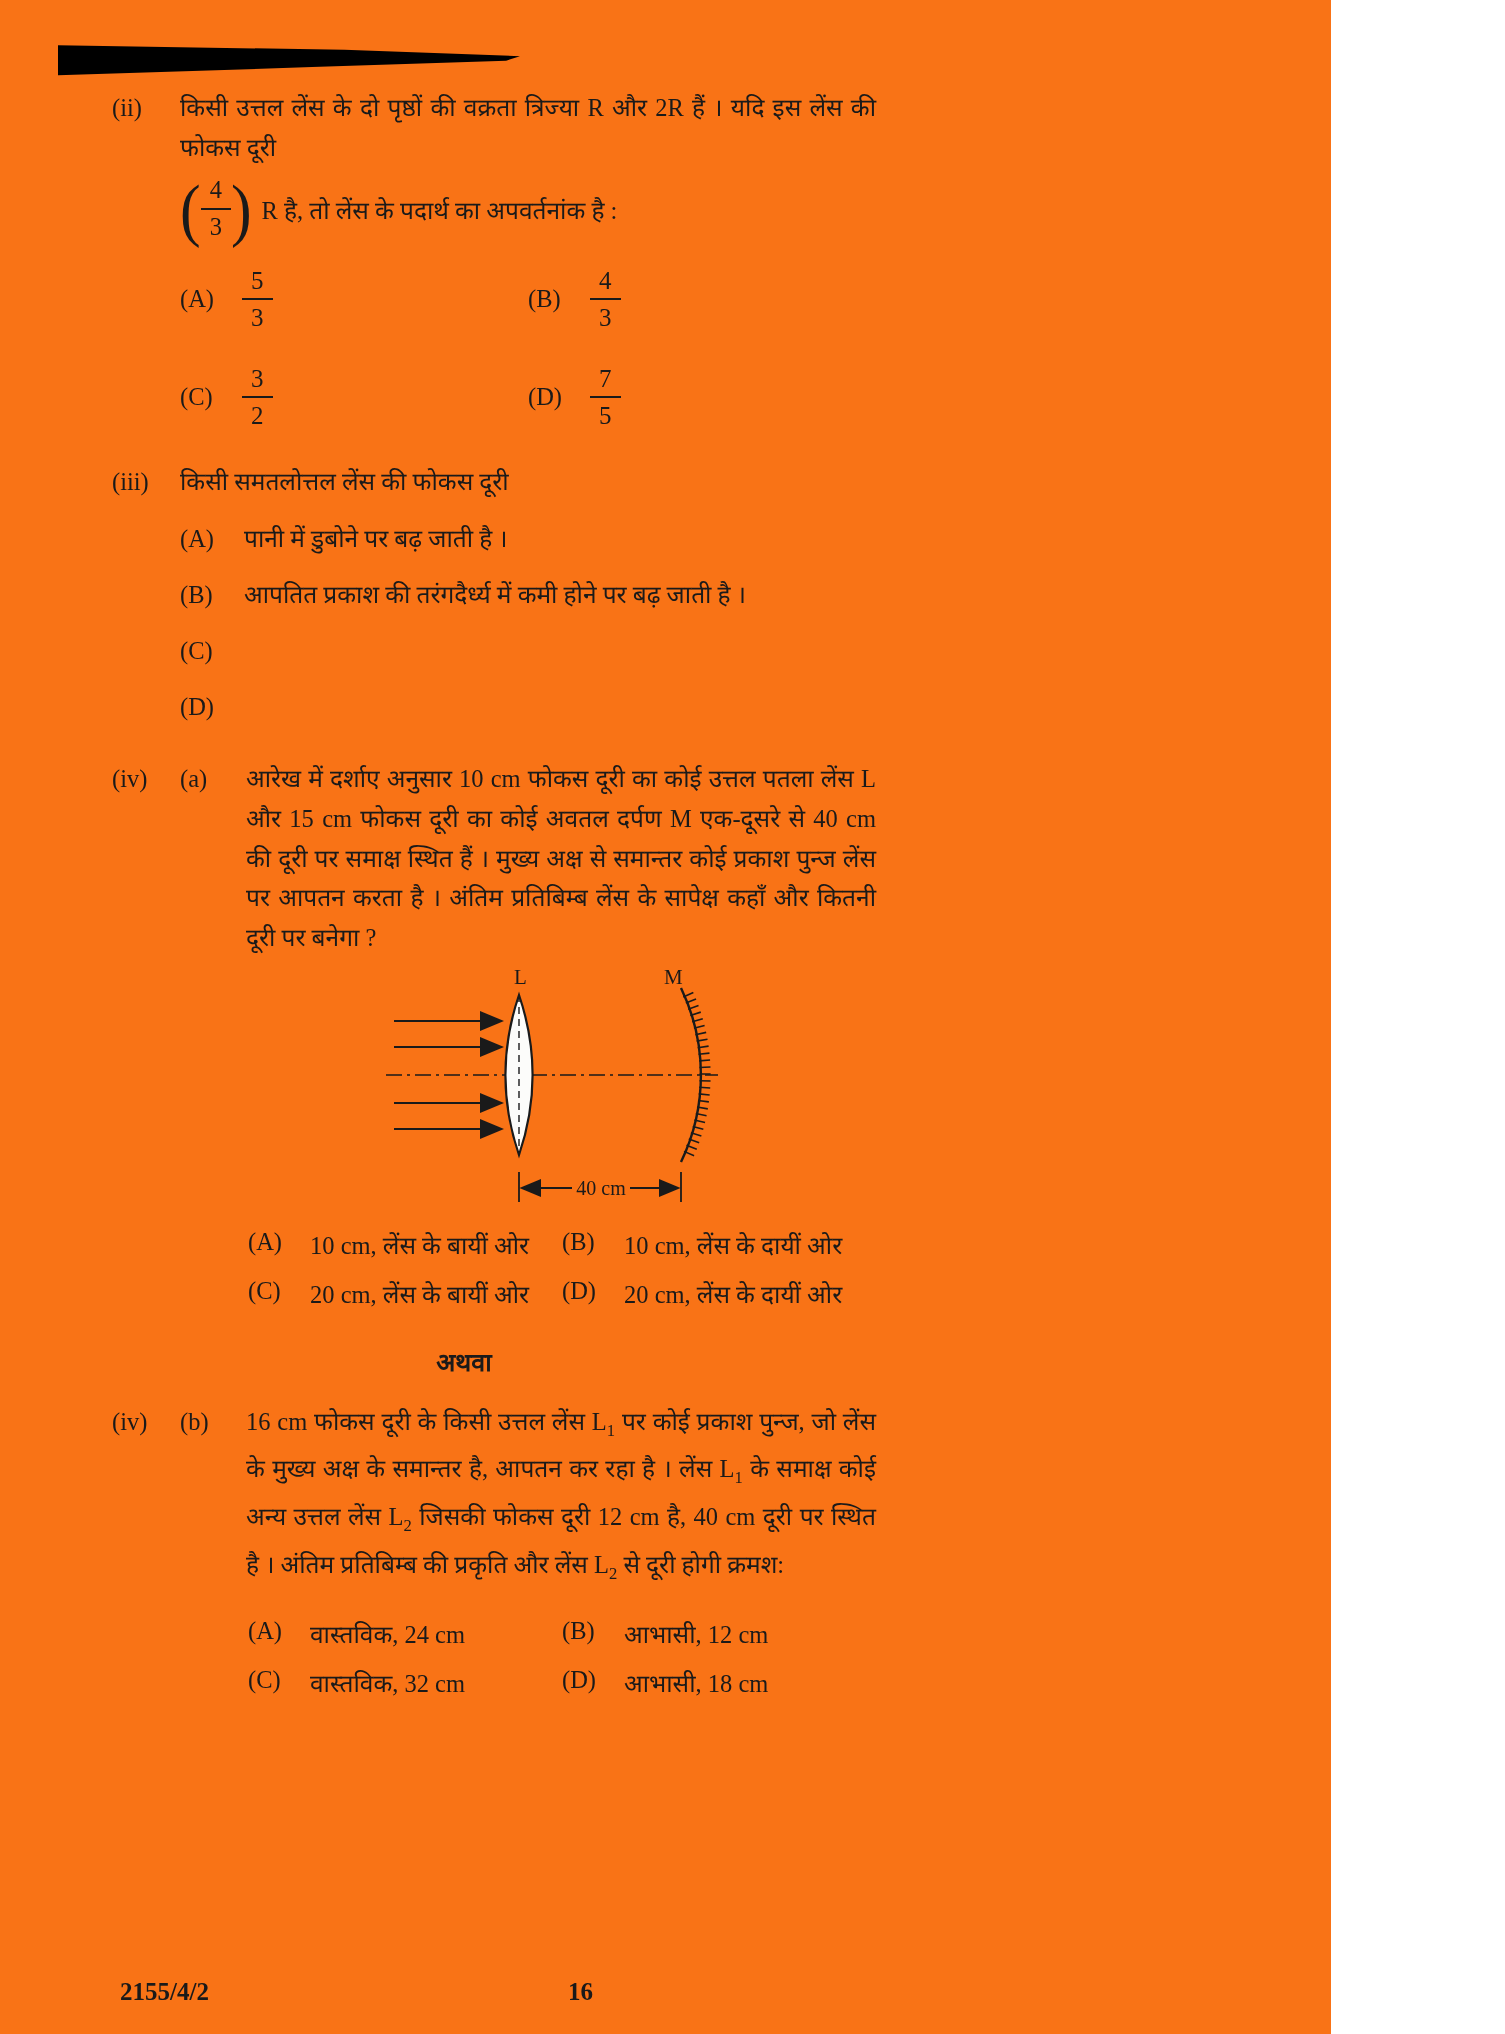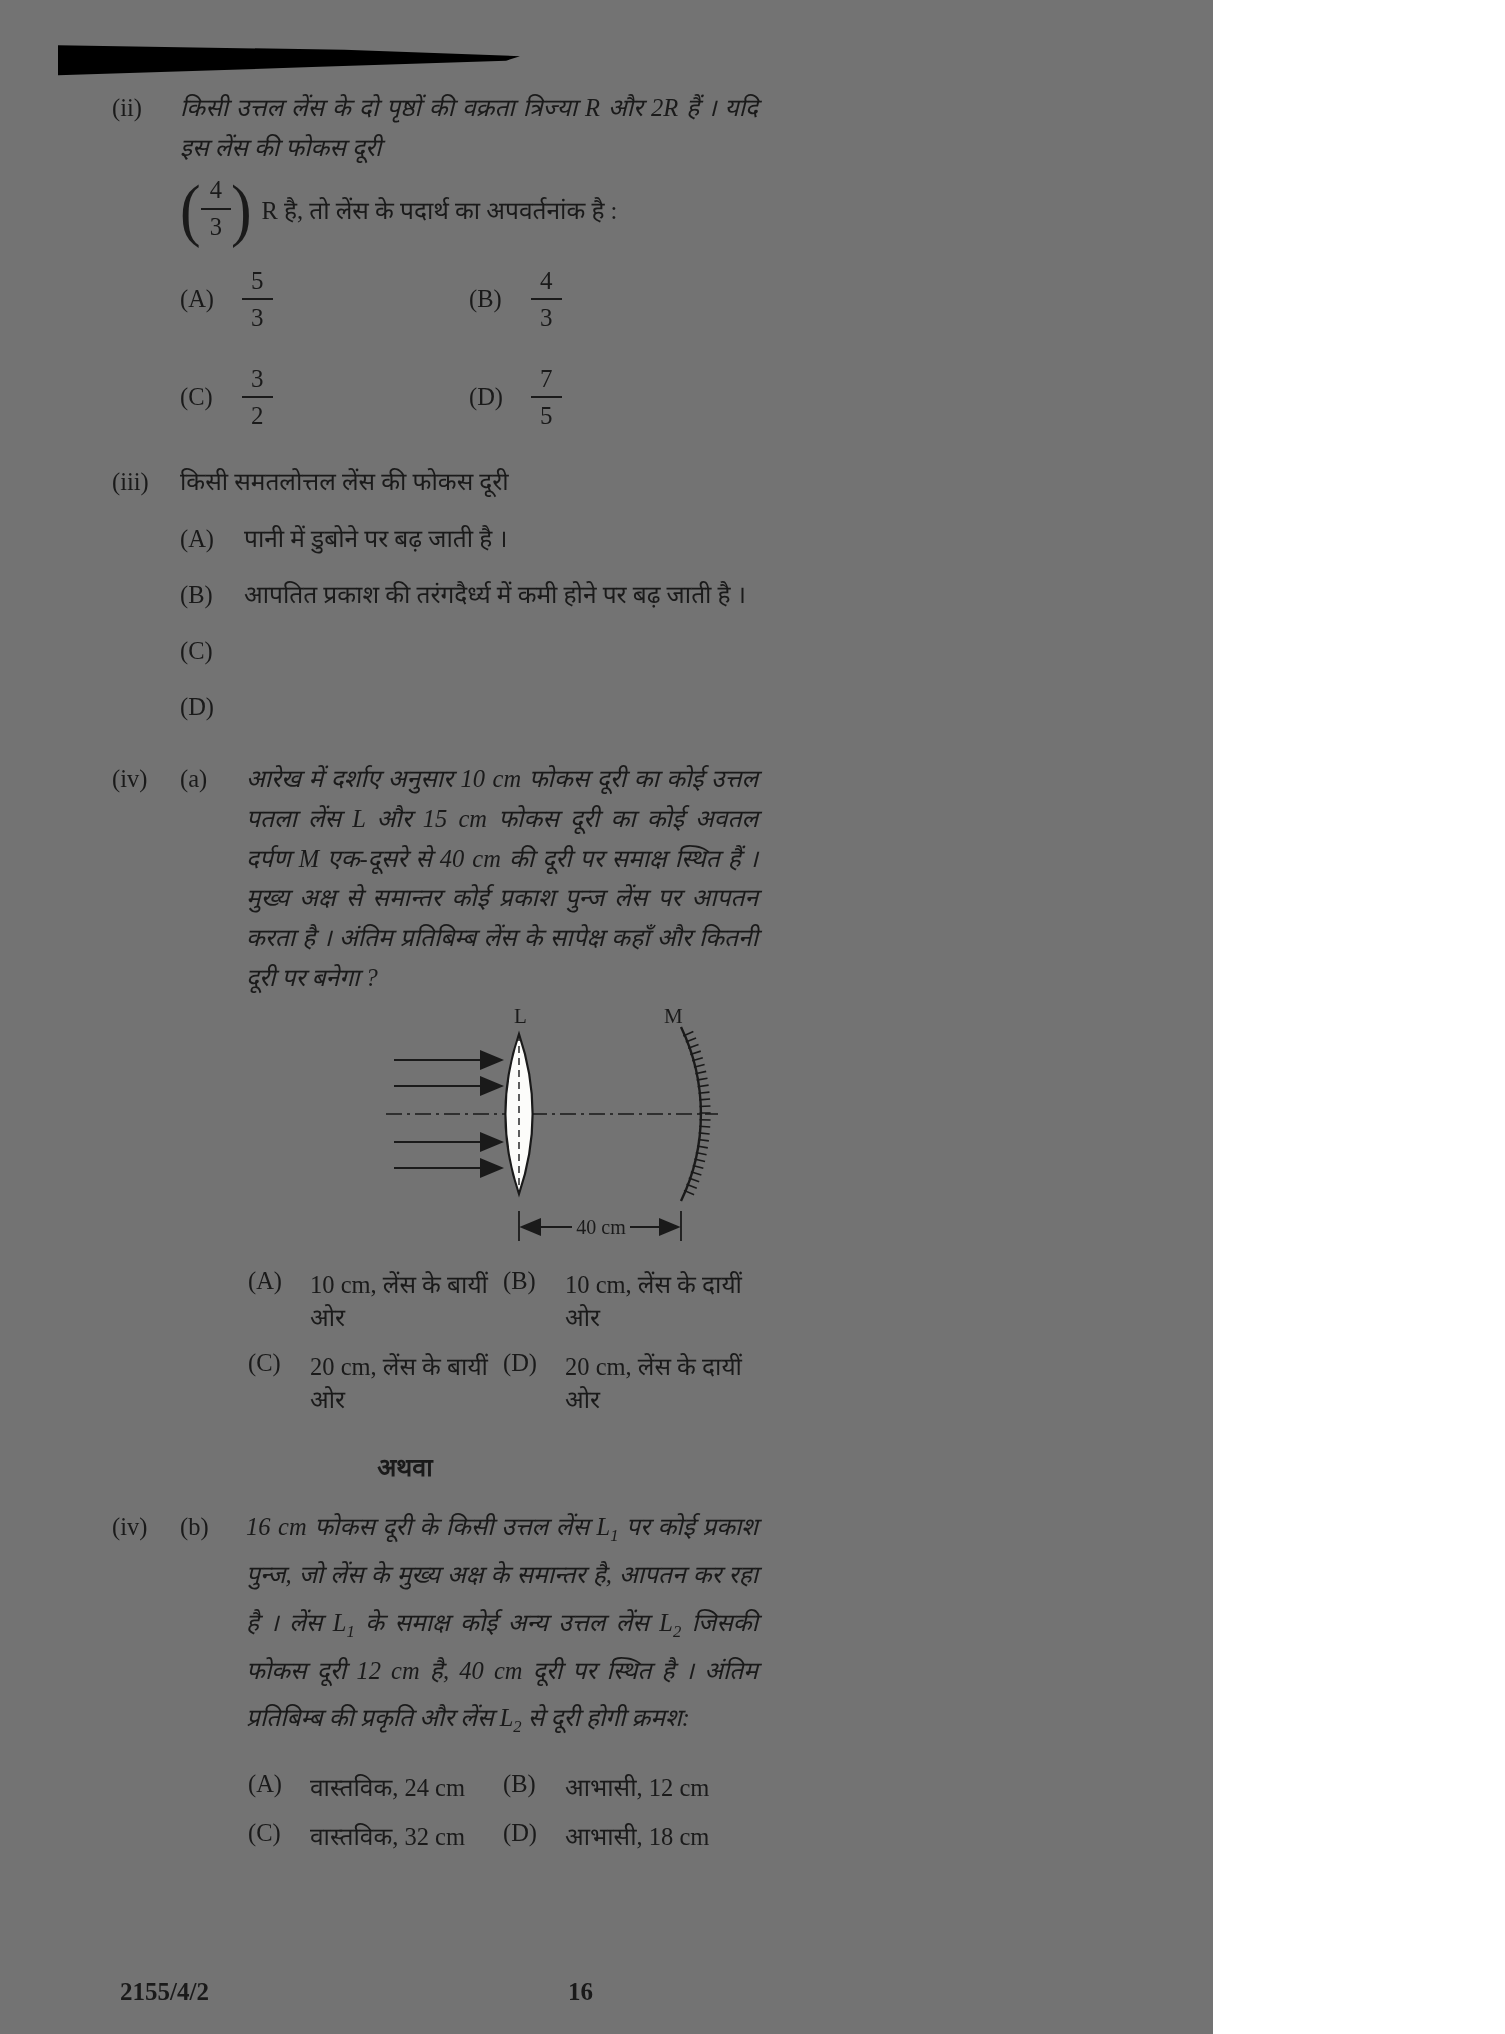--- a/index.html
+++ b/index.html
@@ -1,40 +1,40 @@
 <!DOCTYPE html>
 <html><head>
 <meta charset="utf-8">
 <style>
   * { box-sizing: border-box; }
   html, body { margin: 0; padding: 0; background: #ffffff; }
   .page {
     position: relative;
-    width: 1213px;
+    width: 1331px;
     height: 2034px;
-    background: #737373;
+    background: #f97316;
     color: #1a1a1a;
     font-family: "Liberation Serif", "DejaVu Serif", serif;
     font-size: 24.5px;
     overflow: hidden;
   }
   .scan-mark {
     position: absolute;
     top: 44px; left: 58px;
     width: 462px; height: 32px;
     background: #000;
     clip-path: polygon(0 4%, 62% 18%, 100% 38%, 97% 52%, 55% 72%, 0 98%);
   }
   .content { padding: 88px 455px 0 112px; }
 
   .qrow { display: flex; align-items: flex-start; line-height: 1.62; }
   .qnum { width: 68px; flex: none; }
   .qpart { width: 66px; flex: none; }
   .qtext { flex: 1; }
-  .just { text-align: justify; font-style: italic; }
+  .just { text-align: justify; }
 
   
   .fracline { display: flex; align-items: center; margin: 8px 0 16px 68px; }
   .paren { font-size: 62px; line-height: 1; transform: scaleY(1.12); font-weight: 400; }
   .frac { display: inline-block; text-align: center; line-height: 1.25; }
   .frac .fnum { display: block; padding: 0 9px 2px; border-bottom: 2px solid #1a1a1a; }
   .frac .fden { display: block; padding-top: 2px; }
   .fracline .aftertext { margin-left: 10px; }
 
   

